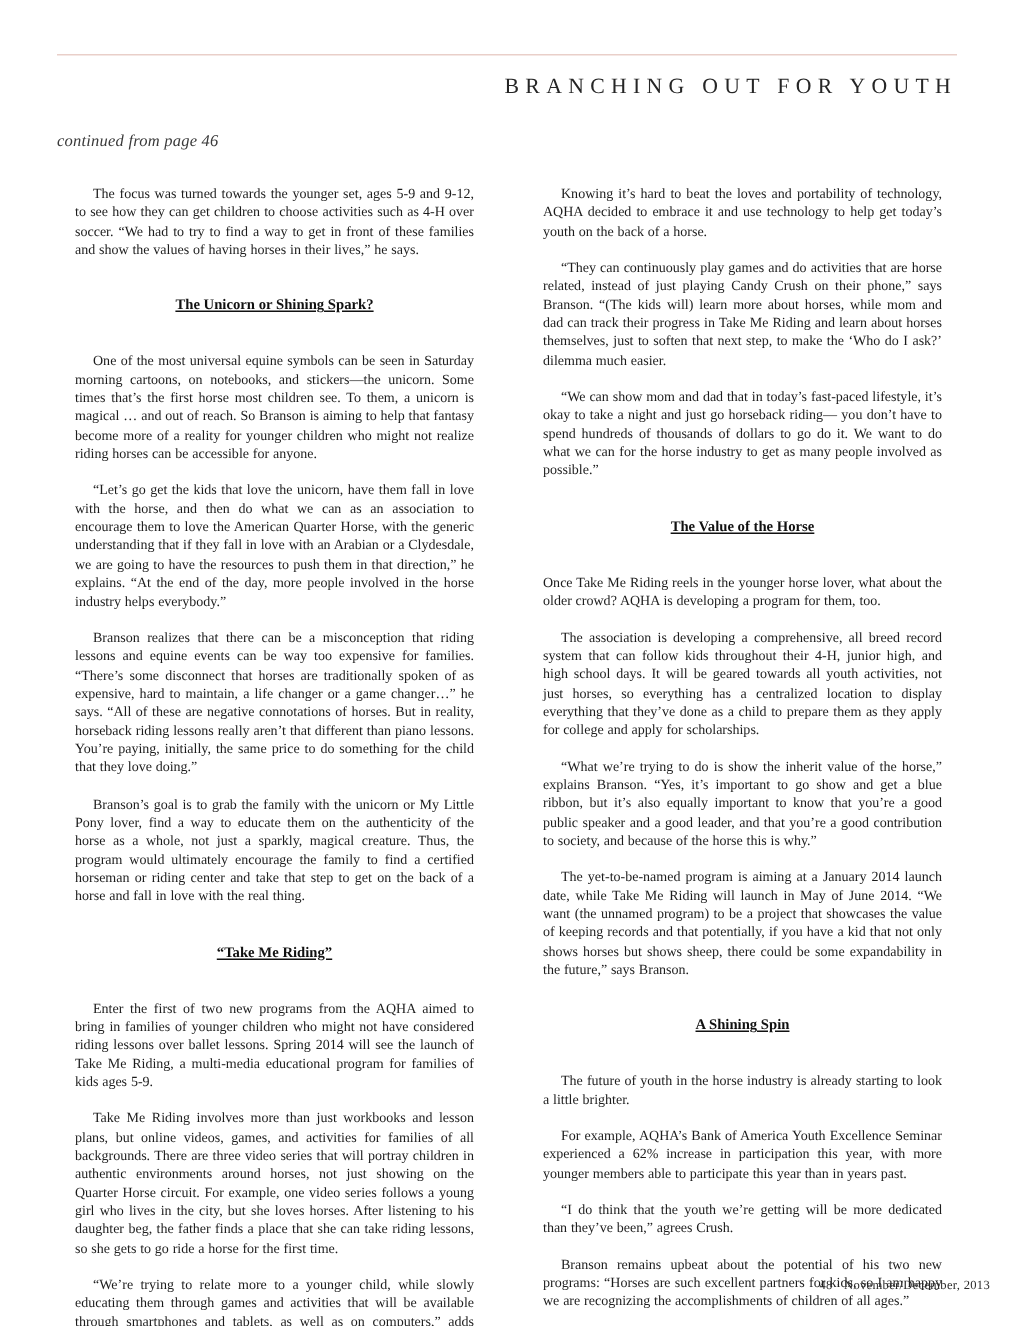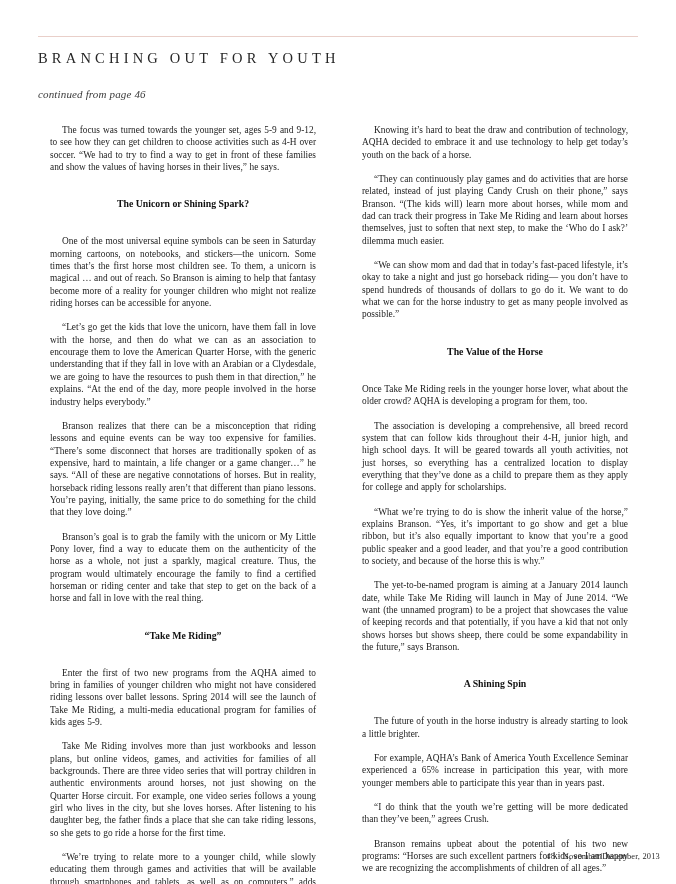--- a/index.html
+++ b/index.html
@@ -28,21 +28,21 @@
     left: 38px;
     right: 38px;
     top: 36px;
   }
   .rule-top {
     height: 1px;
     background: #e9cfc9;
     width: 100%;
   }
   .running-head {
-    text-align: left;
+    text-align: right;
     font-family: "Liberation Serif", "DejaVu Serif", serif;
     font-size: 14.5px;
     letter-spacing: 4.2px;
     color: #262626;
     margin-top: 13px;
     white-space: nowrap;
   }
 
   
   .continued {
@@ -81,20 +81,21 @@
   p.body.noindent {
     text-indent: 0;
   }
   h3.subhead {
     margin: 0;
     font-size: 9.8px;
     font-weight: bold;
     text-align: center;
     color: #111;
     line-height: 12px;
+    text-decoration: underline;
   }
   .sp-before-head { height: 13px; }
   .sp-after-head  { height: 13px; }
 
   
   .footer {
     position: absolute;
     left: 0;
     right: 16px;
     top: 852px;
@@ -134,39 +135,39 @@
       <div class="sp-before-head"></div>
       <h3 class="subhead">“Take Me Riding”</h3>
       <div class="sp-after-head"></div>
 
       <p class="body">Enter the first of two new programs from the AQHA aimed to bring in families of younger children who might not have considered riding lessons over ballet lessons. Spring 2014 will see the launch of Take Me Riding, a multi-media educational program for families of kids ages 5-9.</p>
       <p class="body">Take Me Riding involves more than just workbooks and lesson plans, but online videos, games, and activities for families of all backgrounds. There are three video series that will portray children in authentic environments around horses, not just showing on the Quarter Horse circuit. For example, one video series follows a young girl who lives in the city, but she loves horses. After listening to his daughter beg, the father finds a place that she can take riding lessons, so she gets to go ride a horse for the first time.</p>
       <p class="body">“We’re trying to relate more to a younger child, while slowly educating them through games and activities that will be available through smartphones and tablets, as well as on computers,” adds Branson.</p>
     </div>
 
     <div class="col">
-      <p class="body">Knowing it’s hard to beat the draw and contribution of technology, AQHA decided to embrace it and use technology to help get today’s youth on the back of a horse.</p>
+      <p class="body">Knowing it’s hard to beat the loves and portability of technology, AQHA decided to embrace it and use technology to help get today’s youth on the back of a horse.</p>
       <p class="body">“They can continuously play games and do activities that are horse related, instead of just playing Candy Crush on their phone,” says Branson. “(The kids will) learn more about horses, while mom and dad can track their progress in Take Me Riding and learn about horses themselves, just to soften that next step, to make the ‘Who do I ask?’ dilemma much easier.</p>
       <p class="body">“We can show mom and dad that in today’s fast-paced lifestyle, it’s okay to take a night and just go horseback riding— you don’t have to spend hundreds of thousands of dollars to go do it. We want to do what we can for the horse industry to get as many people involved as possible.”</p>
 
       <div class="sp-before-head"></div>
       <h3 class="subhead">The Value of the Horse</h3>
       <div class="sp-after-head"></div>
 
       <p class="body noindent">Once Take Me Riding reels in the younger horse lover, what about the older crowd? AQHA is developing a program for them, too.</p>
       <p class="body">The association is developing a comprehensive, all breed record system that can follow kids throughout their 4-H, junior high, and high school days. It will be geared towards all youth activities, not just horses, so everything has a centralized location to display everything that they’ve done as a child to prepare them as they apply for college and apply for scholarships.</p>
       <p class="body">“What we’re trying to do is show the inherit value of the horse,” explains Branson. “Yes, it’s important to go show and get a blue ribbon, but it’s also equally important to know that you’re a good public speaker and a good leader, and that you’re a good contribution to society, and because of the horse this is why.”</p>
       <p class="body">The yet-to-be-named program is aiming at a January 2014 launch date, while Take Me Riding will launch in May of June 2014. “We want (the unnamed program) to be a project that showcases the value of keeping records and that potentially, if you have a kid that not only shows horses but shows sheep, there could be some expandability in the future,” says Branson.</p>
 
       <div class="sp-before-head"></div>
       <h3 class="subhead">A Shining Spin</h3>
       <div class="sp-after-head"></div>
 
       <p class="body">The future of youth in the horse industry is already starting to look a little brighter.</p>
-      <p class="body">For example, AQHA’s Bank of America Youth Excellence Seminar experienced a 65% increase in participation this year, with more younger members able to participate this year than in years past.</p>
+      <p class="body">For example, AQHA’s Bank of America Youth Excellence Seminar experienced a 62% increase in participation this year, with more younger members able to participate this year than in years past.</p>
       <p class="body">“I do think that the youth we’re getting will be more dedicated than they’ve been,” agrees Crush.</p>
       <p class="body">Branson remains upbeat about the potential of his two new programs: “Horses are such excellent partners for kids, so I am happy we are recognizing the accomplishments of children of all ages.”</p>
     </div>
 
   </div>
 
   <div class="footer">48 · November/December, 2013</div>
 
 </div>
 

